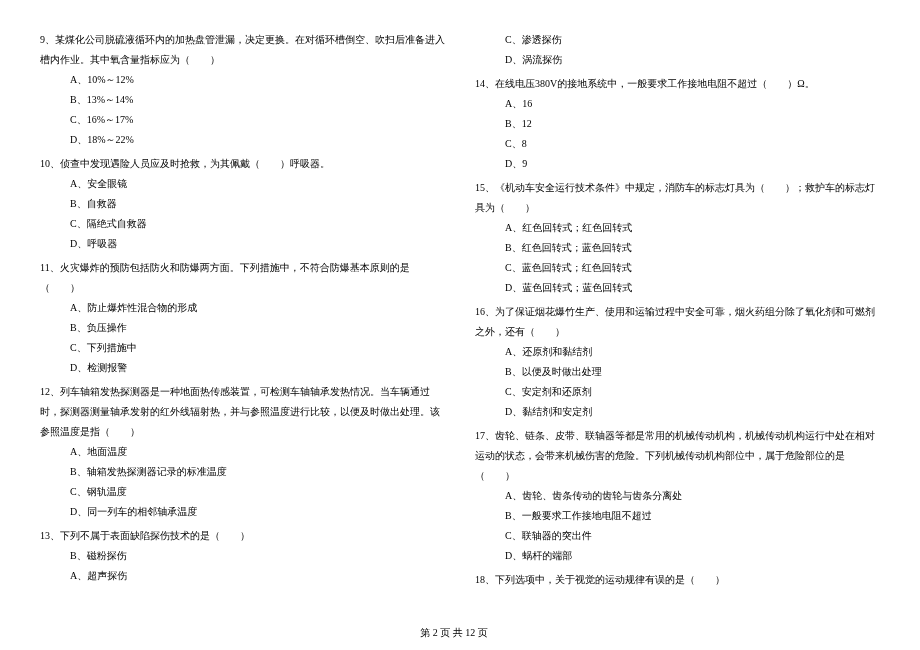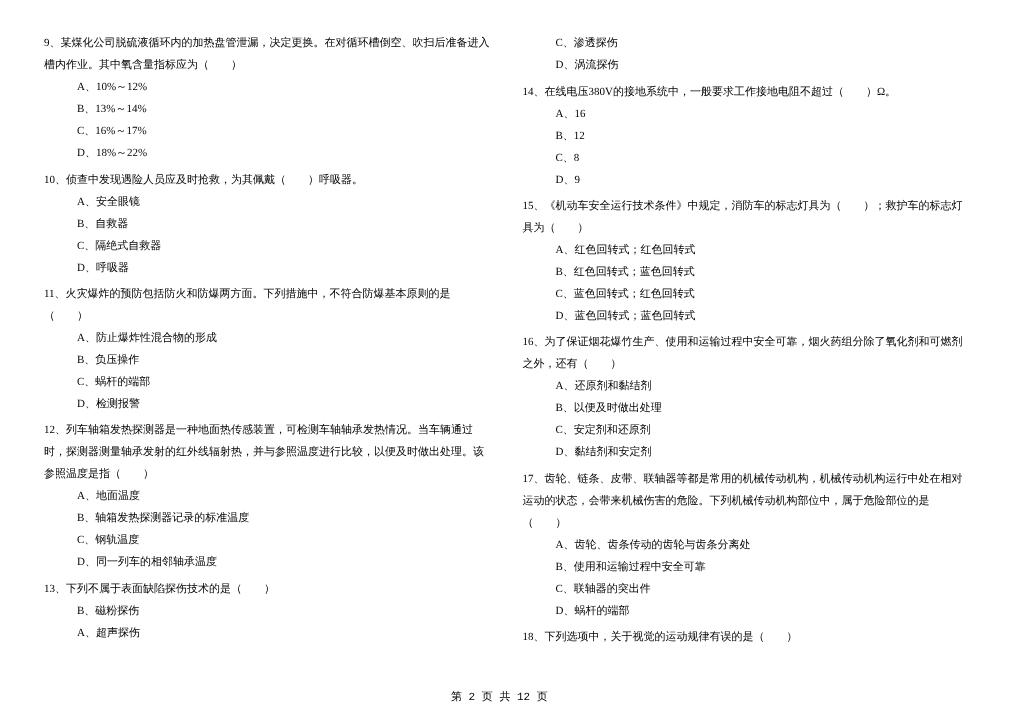--- a/index.html
+++ b/index.html
@@ -38,21 +38,20 @@
       padding-left: 30px;
       line-height: 2.0;
     }
     .footer {
       position: absolute;
       bottom: 10px;
       left: 0;
       right: 12px;
       text-align: center;
       font-size: 10px;
-      font-family: Liberation Mono, monospace;
     }
   </style>
 </head>
 <body>
 
 <div class="columns">
   <div class="col">
 
     <div class="question">
       <div class="q-text">9、某煤化公司脱硫液循环内的加热盘管泄漏，决定更换。在对循环槽倒空、吹扫后准备进入槽内作业。其中氧含量指标应为（　　）</div>
@@ -67,21 +66,21 @@
       <div class="option">A、安全眼镜</div>
       <div class="option">B、自救器</div>
       <div class="option">C、隔绝式自救器</div>
       <div class="option">D、呼吸器</div>
     </div>
 
     <div class="question">
       <div class="q-text">11、火灾爆炸的预防包括防火和防爆两方面。下列措施中，不符合防爆基本原则的是（　　）</div>
       <div class="option">A、防止爆炸性混合物的形成</div>
       <div class="option">B、负压操作</div>
-      <div class="option">C、蜗杆的端部</div>
+      <div class="option">C、下列措施中</div>
       <div class="option">D、检测报警</div>
     </div>
 
     <div class="question">
       <div class="q-text">12、列车轴箱发热探测器是一种地面热传感装置，可检测车轴轴承发热情况。当车辆通过时，探测器测量轴承发射的红外线辐射热，并与参照温度进行比较，以便及时做出处理。该参照温度是指（　　）</div>
       <div class="option">A、地面温度</div>
       <div class="option">B、轴箱发热探测器记录的标准温度</div>
       <div class="option">C、钢轨温度</div>
       <div class="option">D、同一列车的相邻轴承温度</div>
     </div>
@@ -121,21 +120,21 @@
       <div class="q-text">16、为了保证烟花爆竹生产、使用和运输过程中安全可靠，烟火药组分除了氧化剂和可燃剂之外，还有（　　）</div>
       <div class="option">A、还原剂和黏结剂</div>
       <div class="option">B、以便及时做出处理</div>
       <div class="option">C、安定剂和还原剂</div>
       <div class="option">D、黏结剂和安定剂</div>
     </div>
 
     <div class="question">
       <div class="q-text">17、齿轮、链条、皮带、联轴器等都是常用的机械传动机构，机械传动机构运行中处在相对运动的状态，会带来机械伤害的危险。下列机械传动机构部位中，属于危险部位的是（　　）</div>
       <div class="option">A、齿轮、齿条传动的齿轮与齿条分离处</div>
-      <div class="option">B、使用和运输过程中安全可靠</div>
+      <div class="option">B、一般要求工作接地电阻不超过</div>
       <div class="option">C、联轴器的突出件</div>
       <div class="option">D、蜗杆的端部</div>
     </div>
 
     <div class="question">
       <div class="q-text">18、下列选项中，关于视觉的运动规律有误的是（　　）</div>
     </div>
 
   </div>
 </div>

